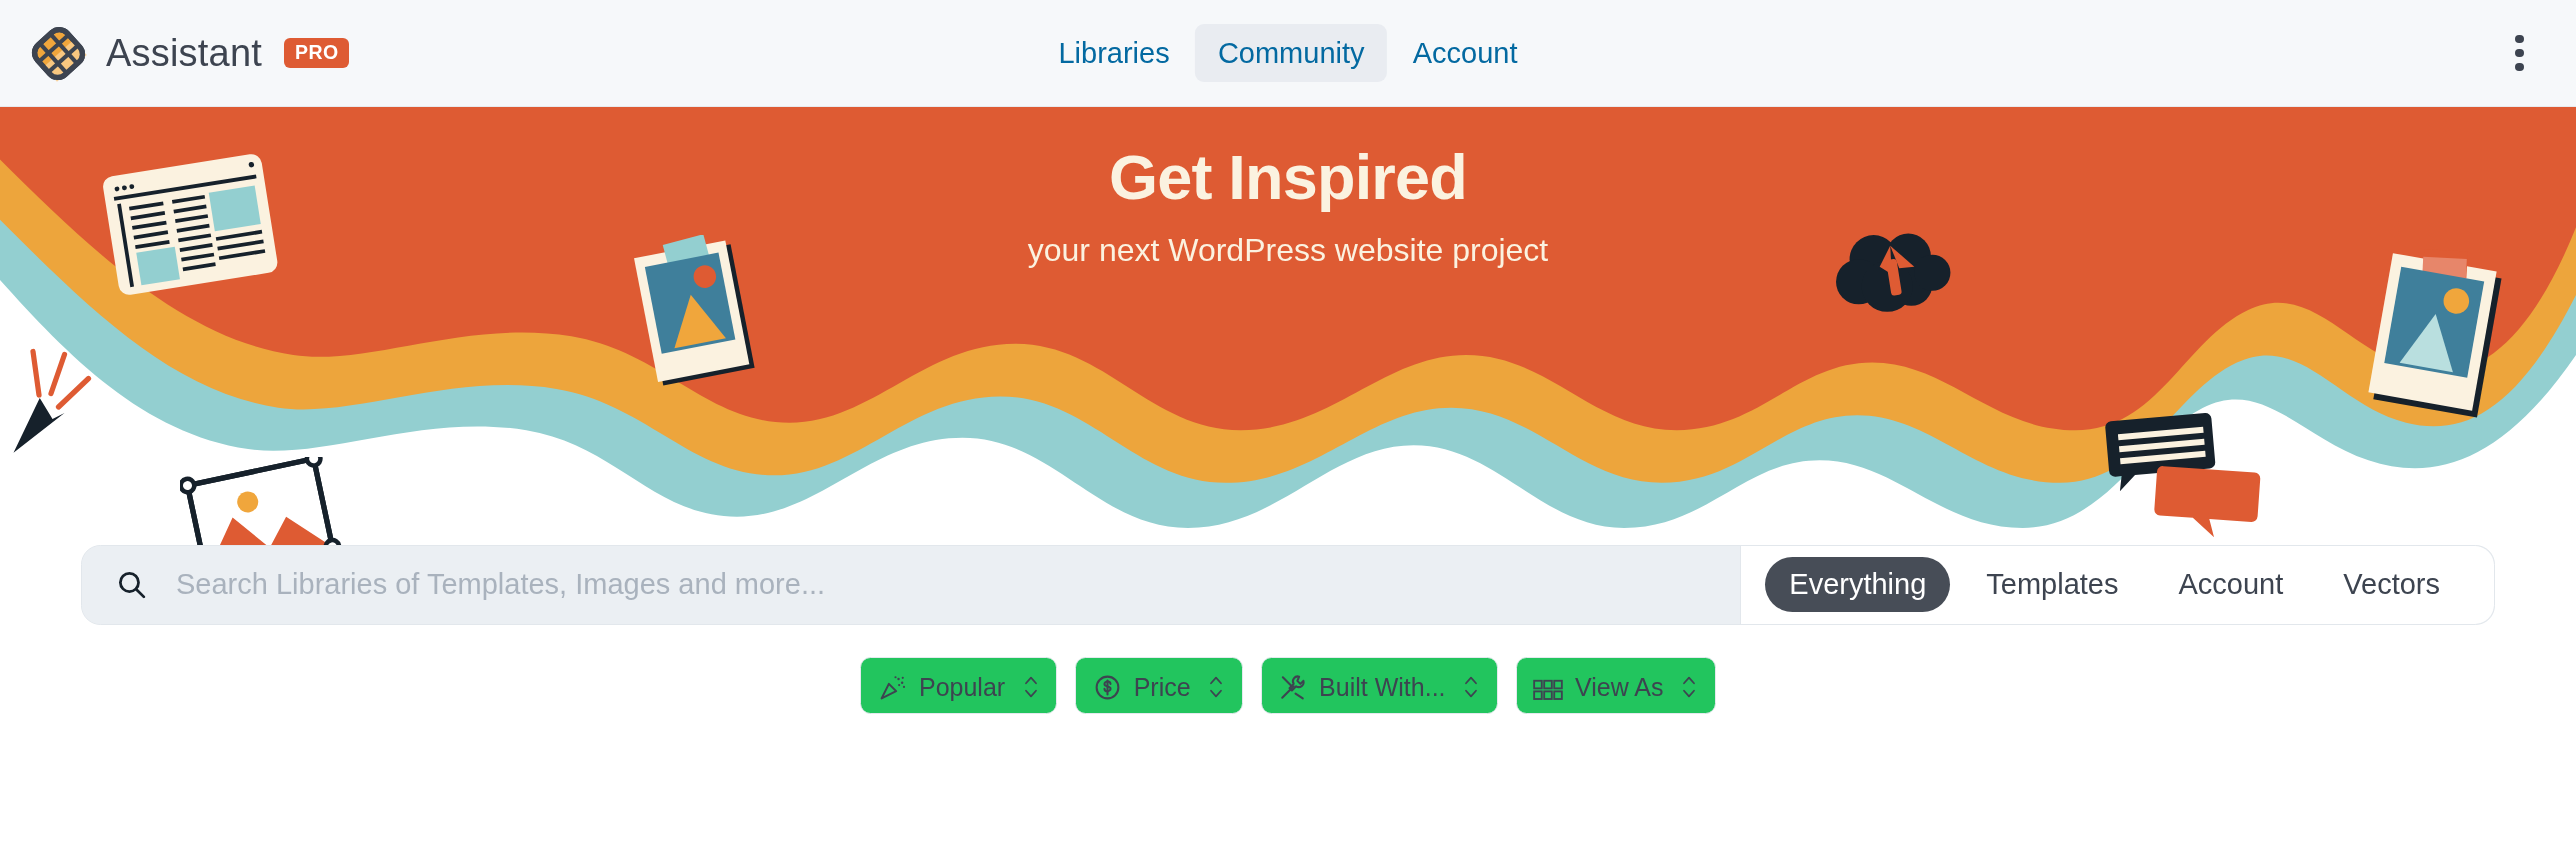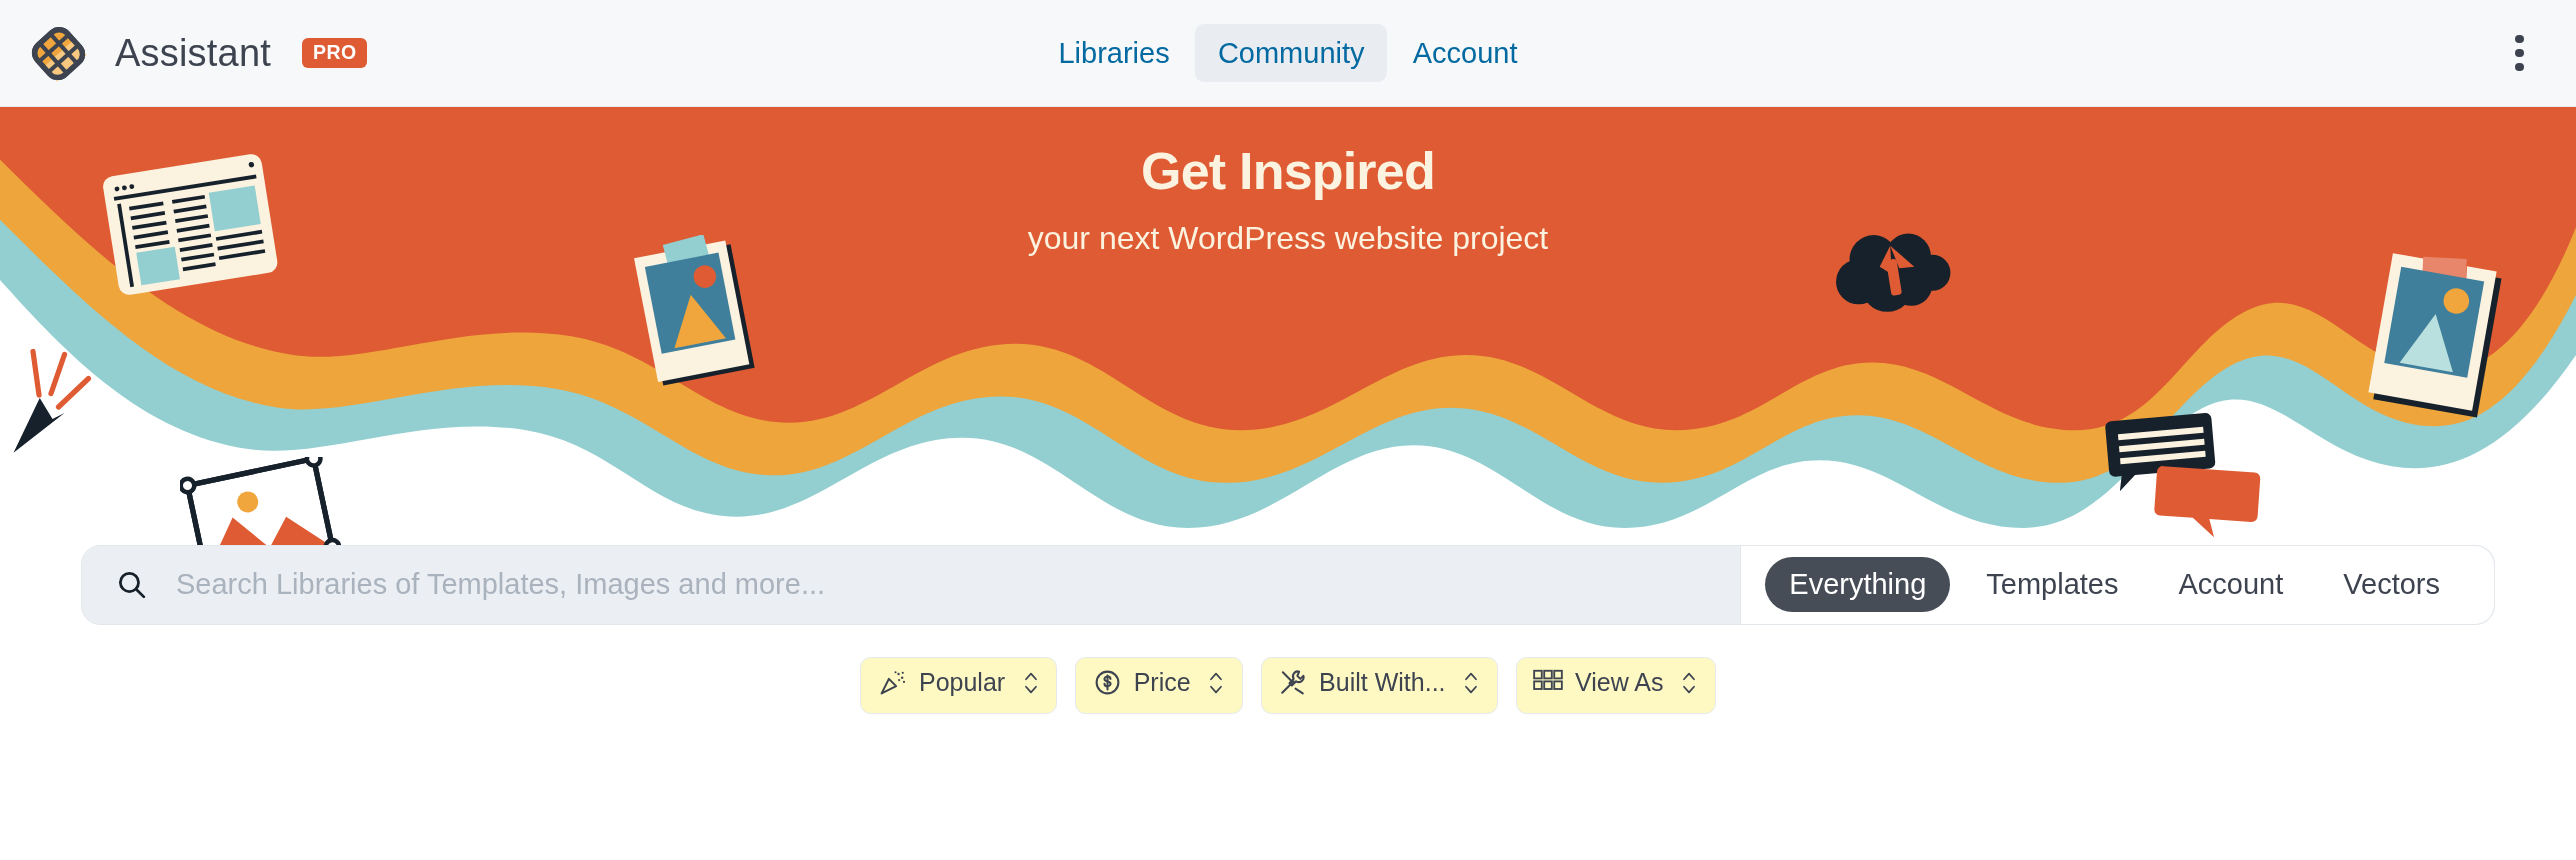--- a/index.html
+++ b/index.html
@@ -20,21 +20,21 @@
     border-bottom: 1.5px solid #e7eaee;
     display: flex;
     align-items: center;
     padding: 0 29px;
     z-index: 30;
   }
 
   .brand {
     display: flex;
     align-items: center;
-    gap: 27px;
+    gap: 18px;
   }
 
   .logo-mark { width: 59px; height: 59px; display: block; }
 
   .brand-name {
     font-size: 38px;
     color: #3d4450;
     letter-spacing: 0.2px;
     font-weight: 400;
     white-space: nowrap;
@@ -96,21 +96,21 @@
 
   .hero-text {
     position: absolute;
     left: 0; right: 0;
     top: 36px;
     text-align: center;
     z-index: 6;
     pointer-events: none;
   }
   .hero-title {
-    font-size: 52px;
+    font-size: 63px;
     font-weight: 700;
     color: #fbf2e0;
     letter-spacing: -0.8px;
     line-height: 1.08;
   }
   .hero-sub {
     margin-top: 16.5px;
     font-size: 32px;
     color: #fbf2e0;
     line-height: 1.42;
@@ -178,23 +178,23 @@
   .filters {
     position: relative;
     z-index: 20;
     margin-top: 32px;
     display: flex;
     justify-content: center;
     gap: 18px;
   }
   .filter-btn {
     display: flex;
-    align-items: flex-start;
+    align-items: flex-end;
     gap: 12px;
-    background: #fef9c3;
+    background: #22c55e;
     border: 1.5px solid #e4e9ee;
     border-radius: 10.5px;
     padding: 10.5px 16.5px;
     cursor: pointer;
     height: 57px;
   }
   .filter-label {
     font-size: 25px;
     color: #3d4450;
     white-space: nowrap;

